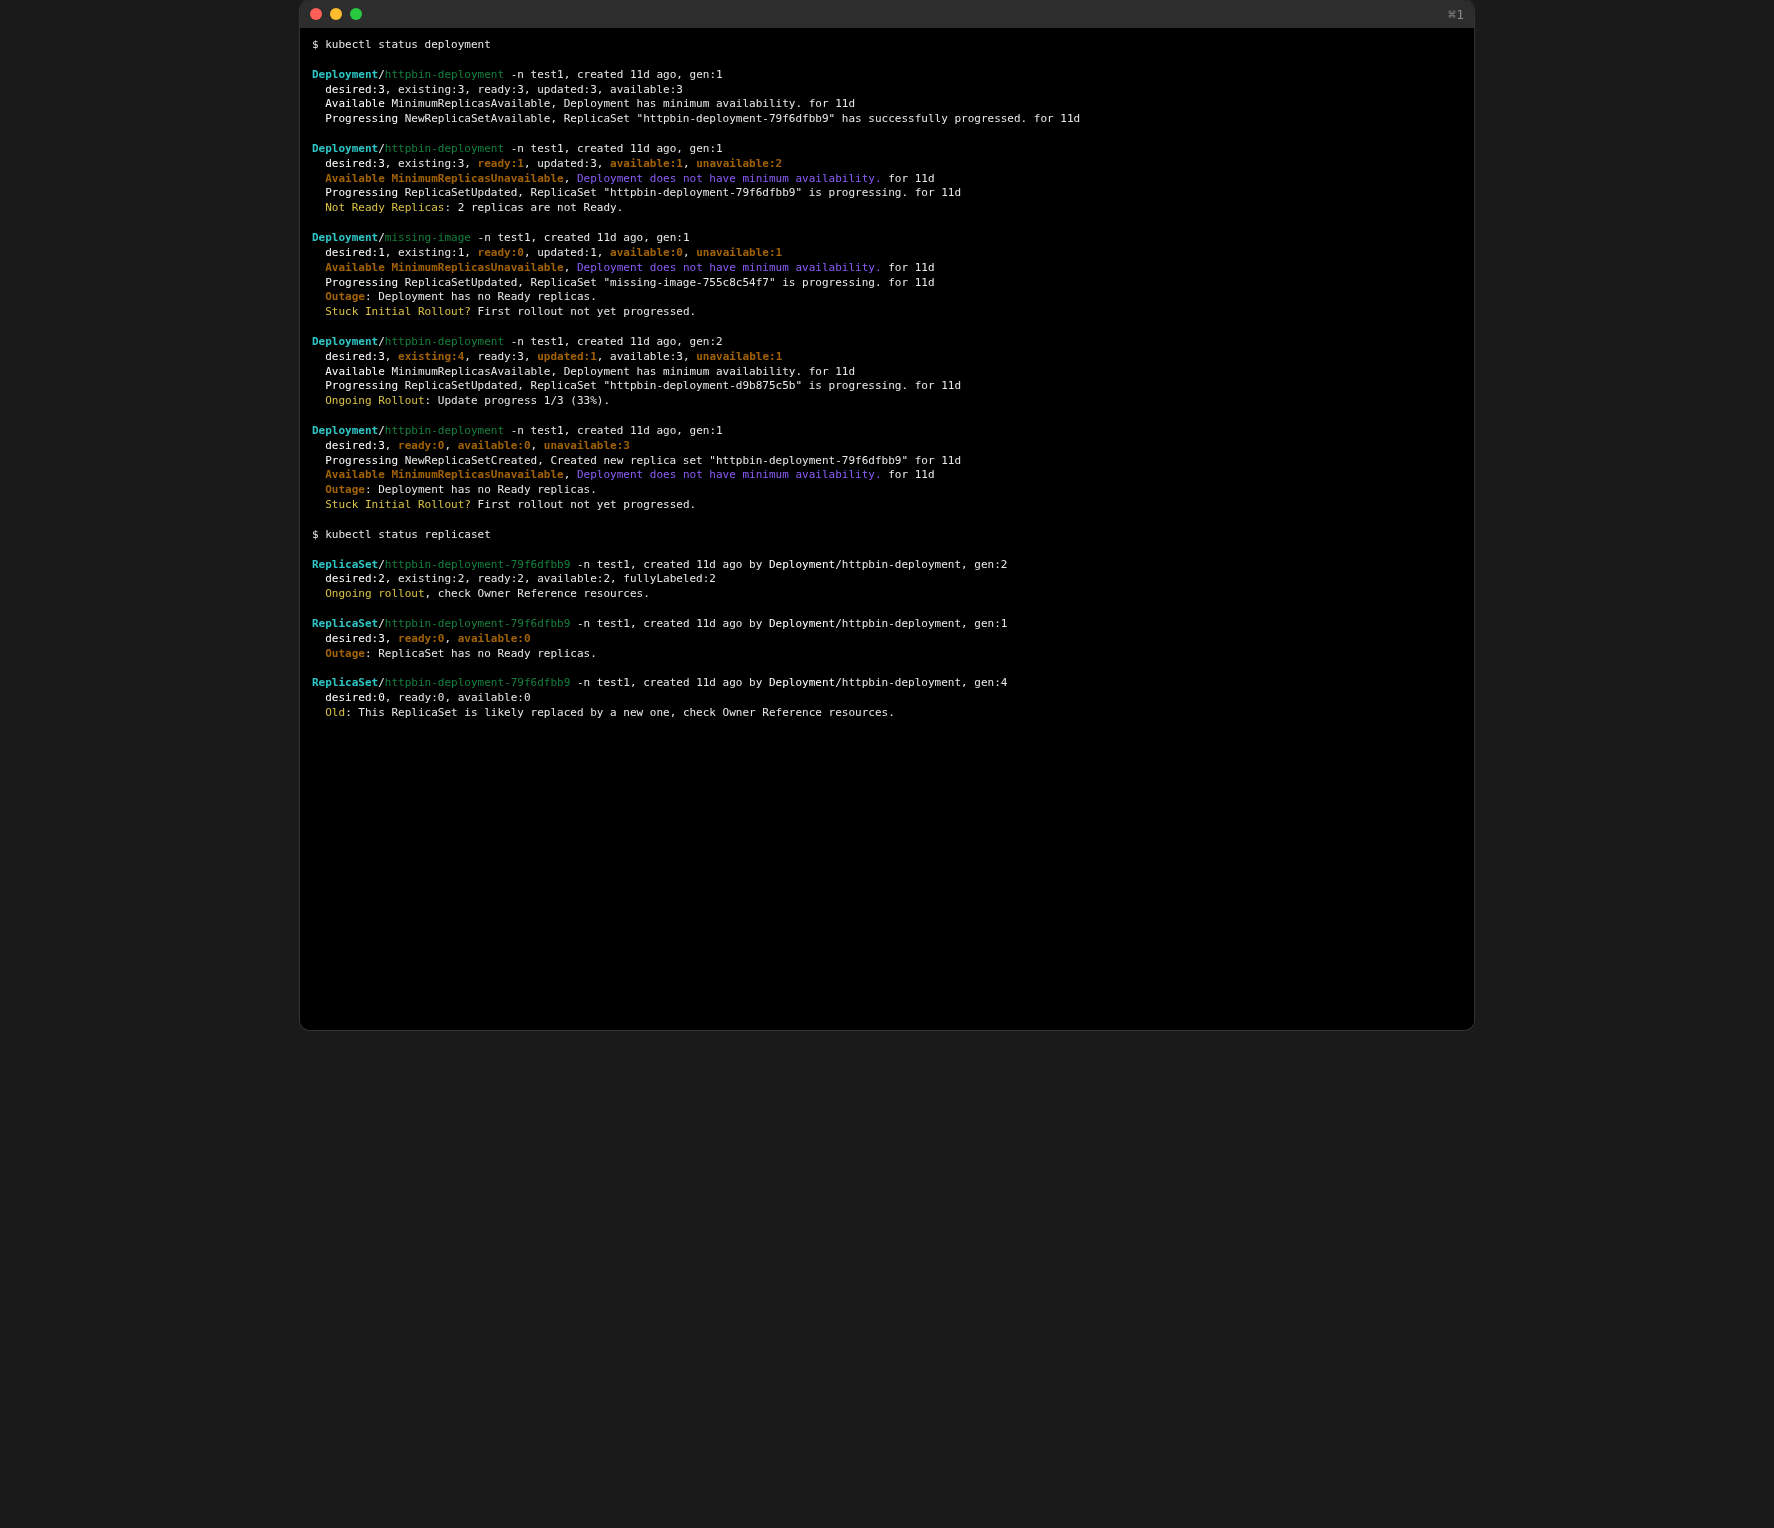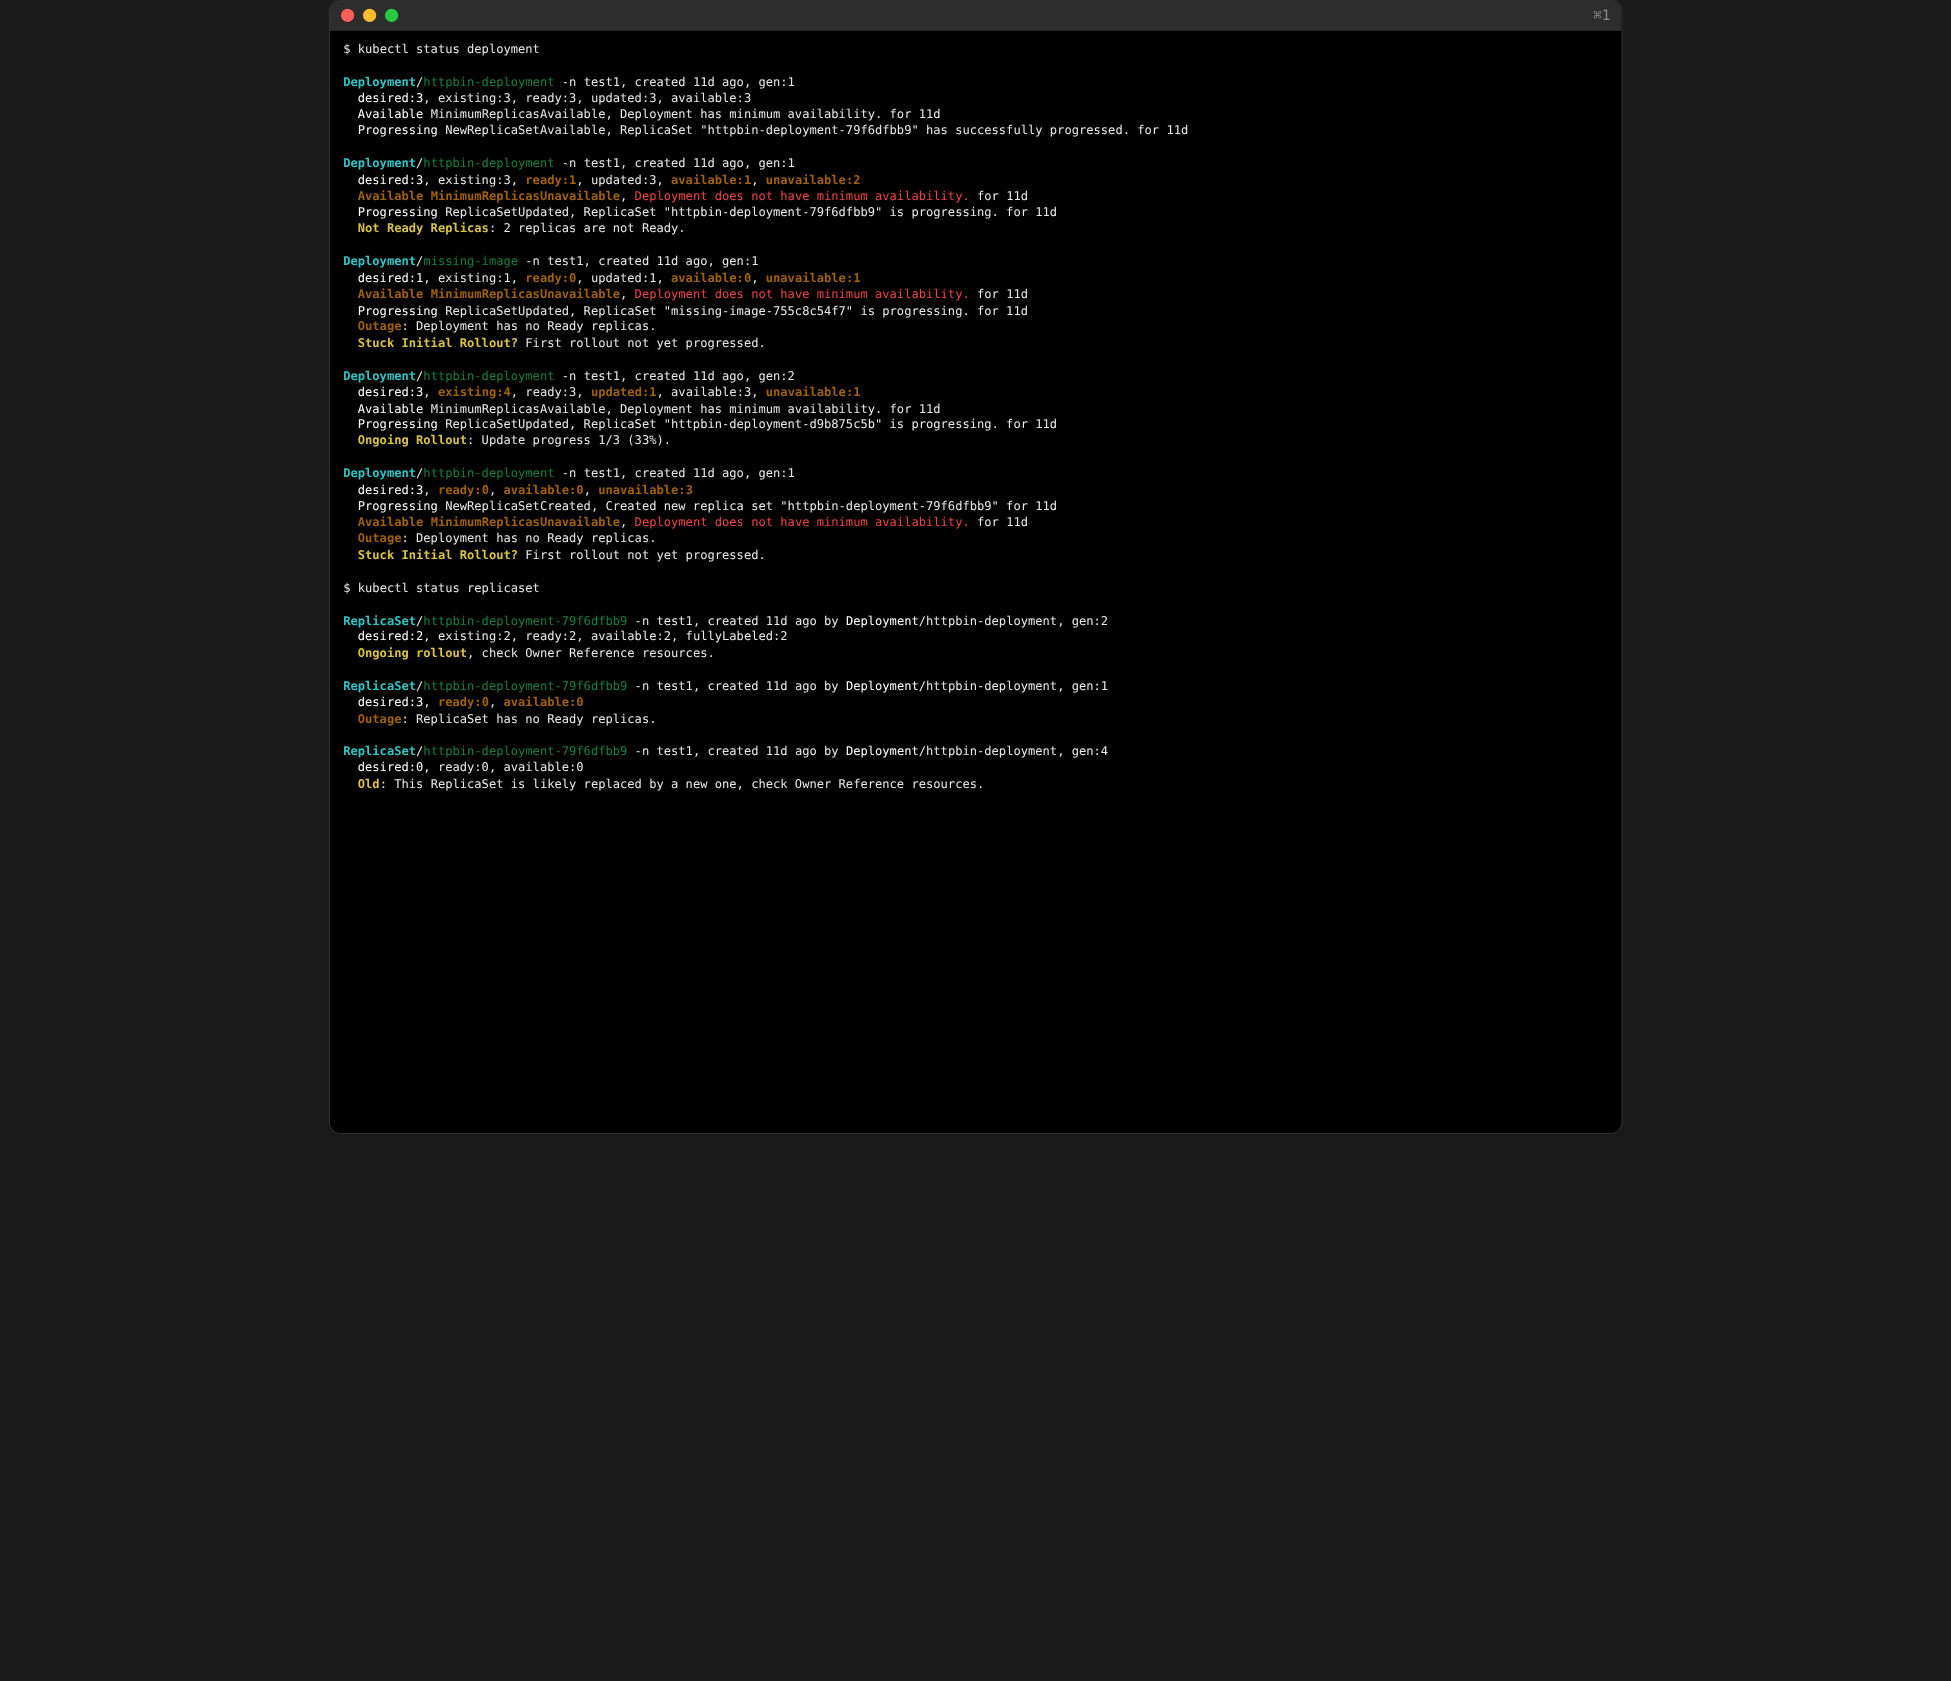--- a/index.html
+++ b/index.html
@@ -49,23 +49,23 @@
     white-space: pre;
     color: #e8e8e8;
     padding: 10px 12px 12px 12px;
     background: #000;
     min-height: 980px;
   }
   .c-cyan { color: #15803d; }
   .c-cyan-b { color: #2ec6c6; font-weight: bold; }
   .c-white { color: #e8e8e8; }
   .c-white-b { color: #ffffff; font-weight: normal; }
-  .c-red { color: #ef4444; }
+  .c-red { color: #8b5cf6; }
   .c-red-b { color: #a16207; font-weight: bold; }
-  .c-yellow-b { color: #d9c244; font-weight: bold; }
+  .c-yellow-b { color: #d9c244; font-weight: normal; }
 </style>
 </head>
 <body>
 
 <div class="window">
   <div class="titlebar">
     <div class="traffic-lights">
       <div class="traffic-light tl-red"></div>
       <div class="traffic-light tl-yellow"></div>
       <div class="traffic-light tl-green"></div>

